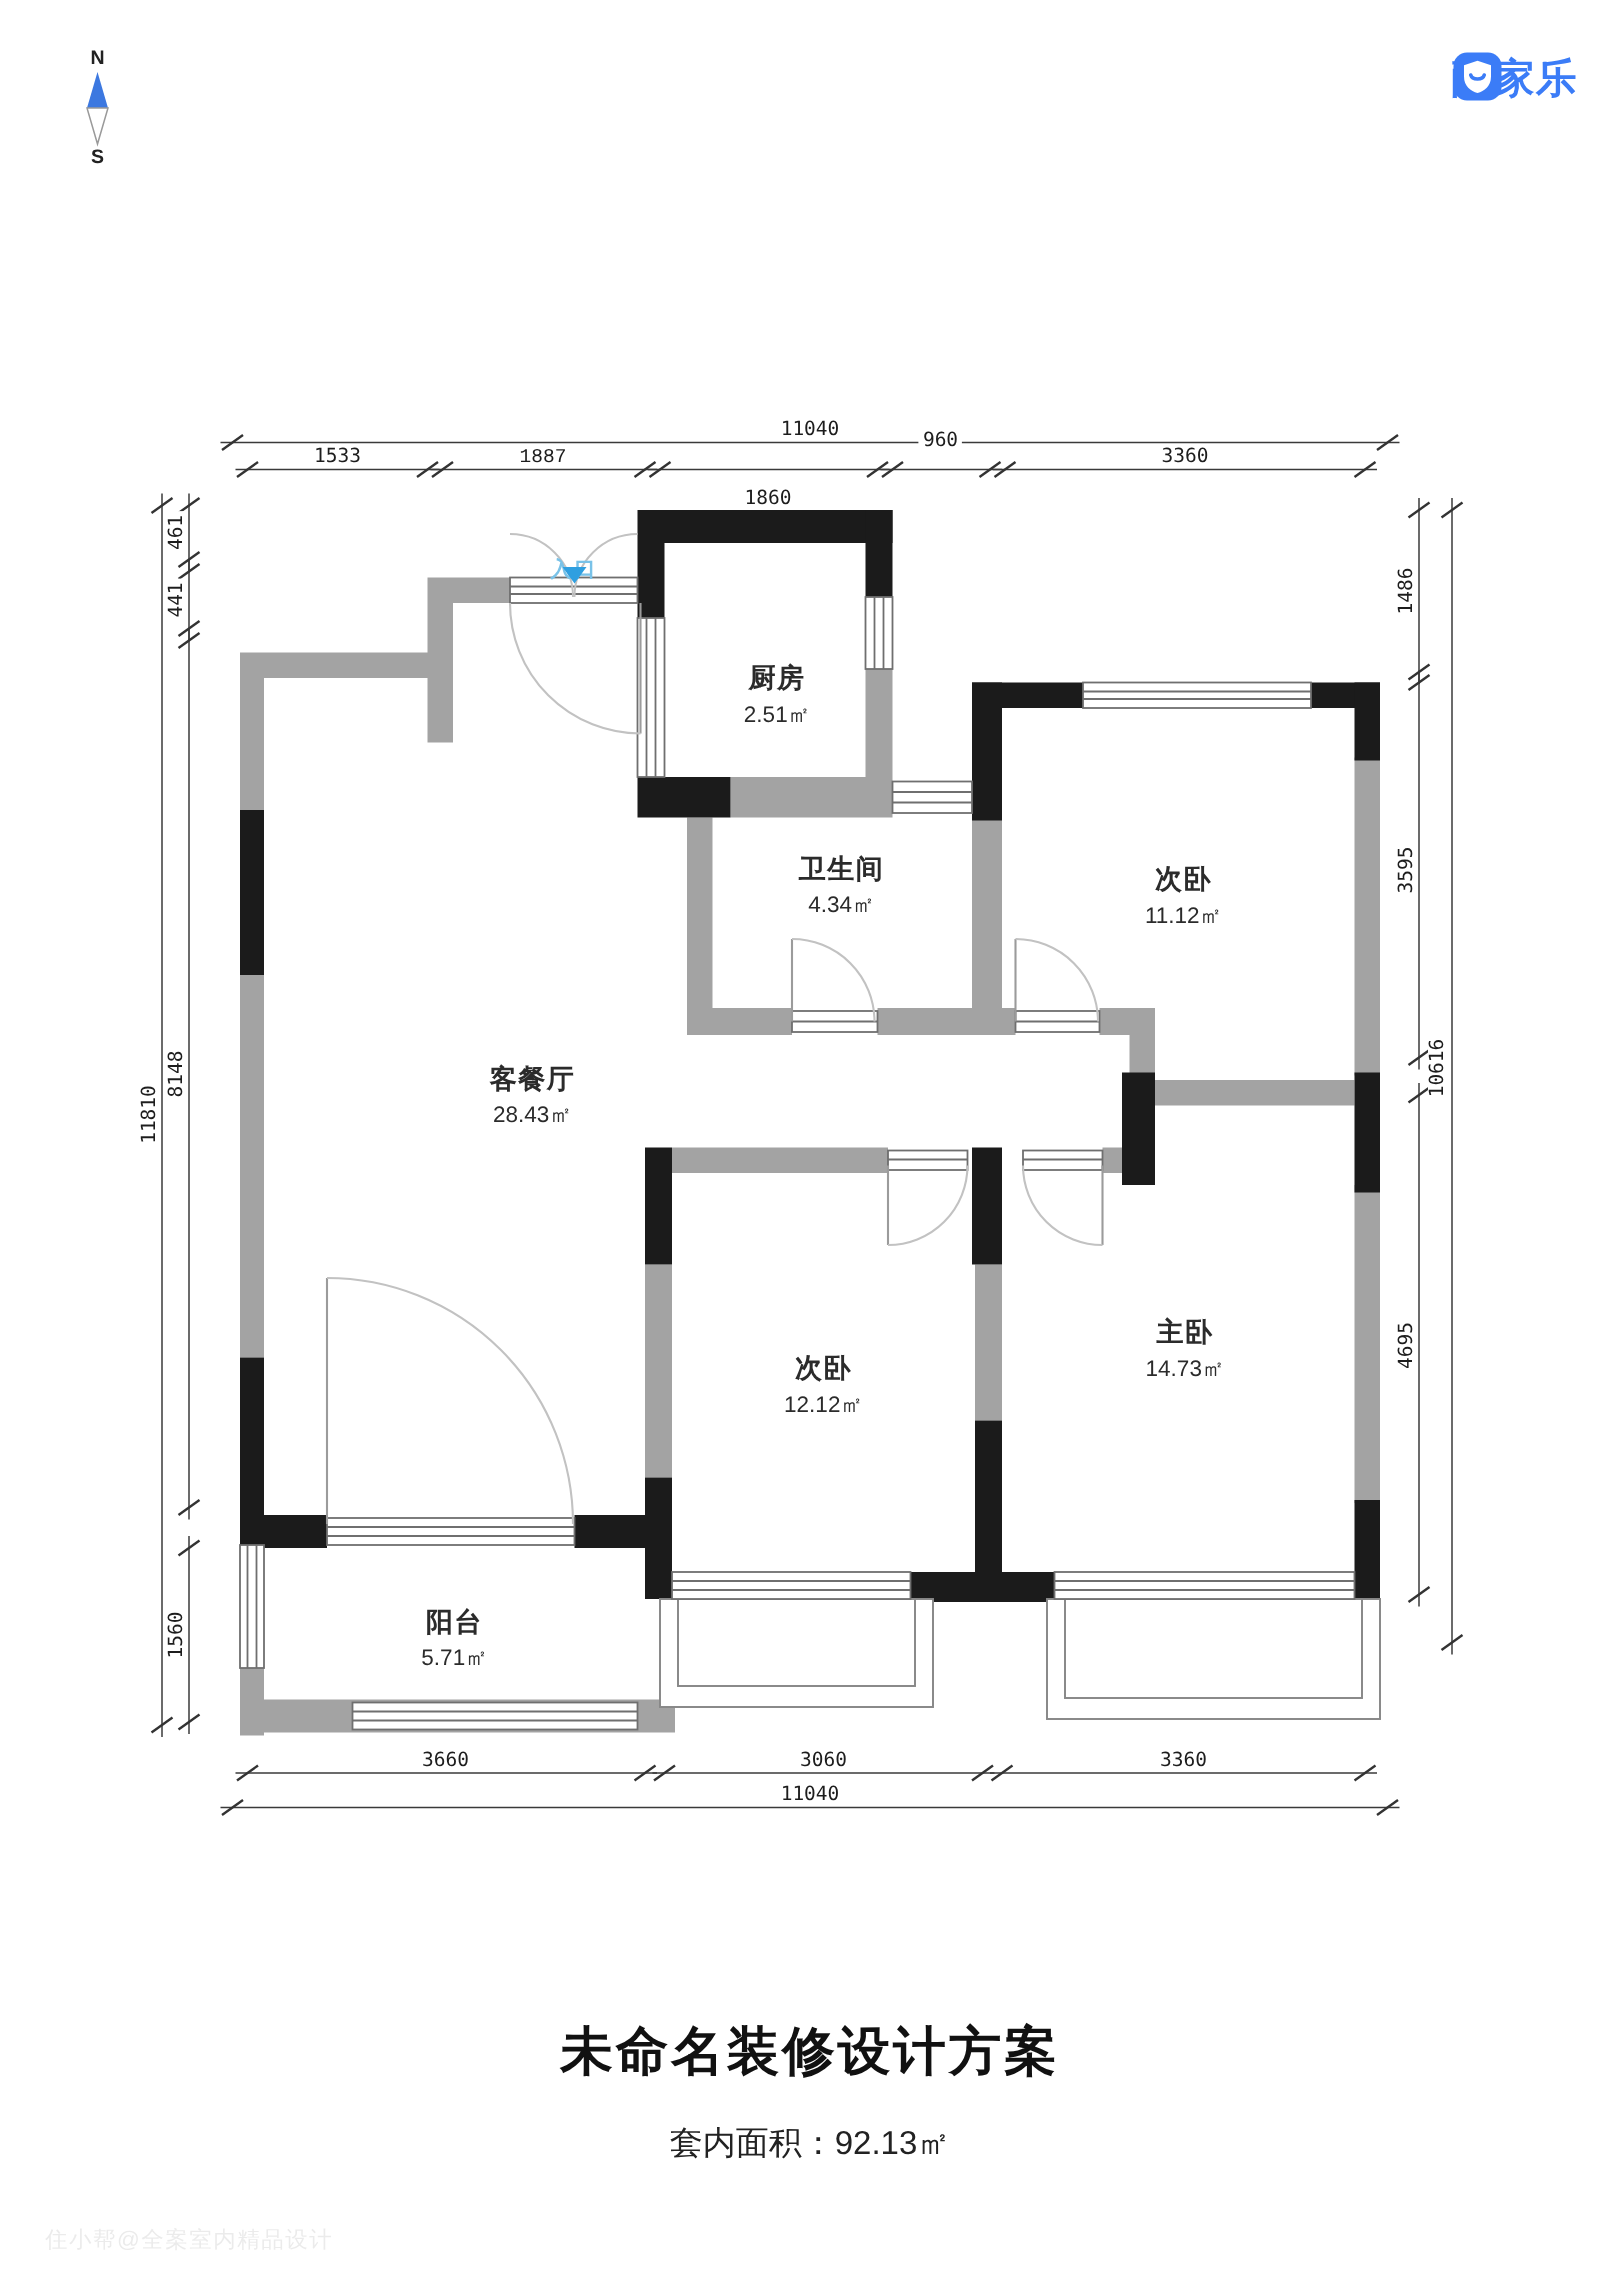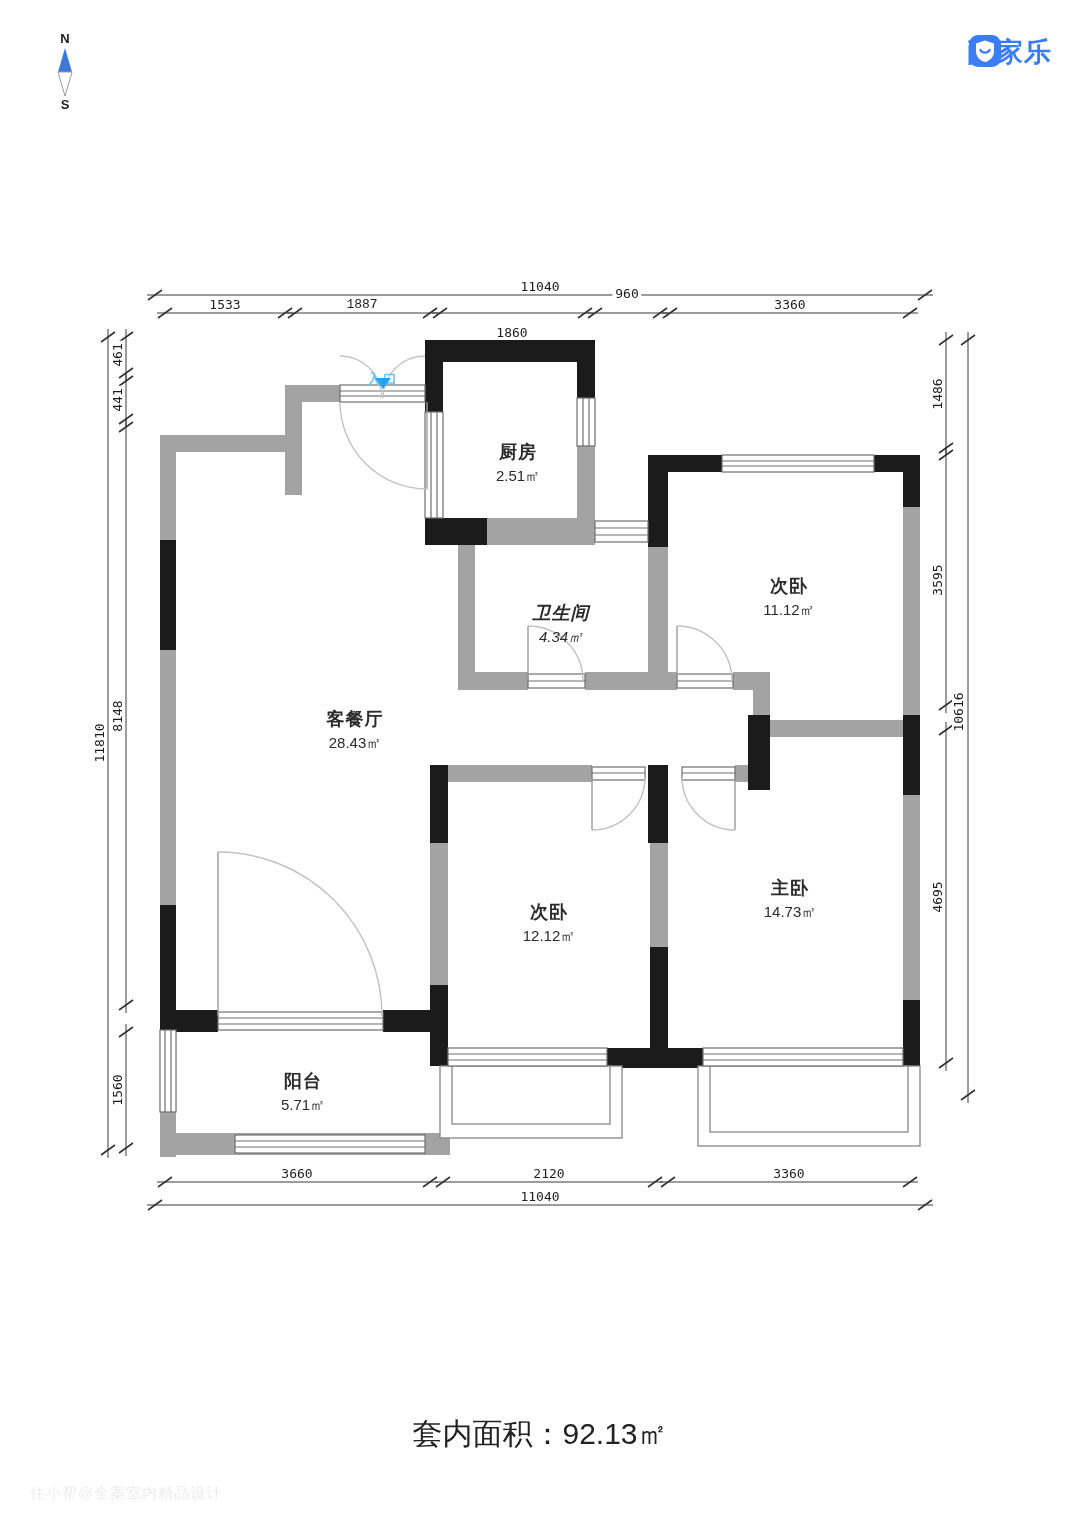--- a/index.html
+++ b/index.html
@@ -19,21 +19,21 @@
   .room-label{position:absolute;transform:translate(-50%,-50%);text-align:center;white-space:nowrap;}
   .room-label .rname{font-size:18px;font-weight:700;color:#2b2b2b;letter-spacing:1px;}
   .room-label .rarea{font-size:15px;color:#2b2b2b;margin-top:3px;}
   
   .entrance-label{position:absolute;transform:translate(-50%,-50%);font-size:14px;color:#79c2e8;font-weight:700;letter-spacing:2px;}
   .entrance-arrow{position:absolute;width:0;height:0;border-left:8px solid transparent;border-right:8px solid transparent;
                   border-top:11px solid #2f9fe0;}
   
   .title{position:absolute;left:50%;transform:translateX(-50%);font-size:35px;font-weight:700;color:#111;
          letter-spacing:2px;white-space:nowrap;}
-  .subtitle{position:absolute;left:50%;transform:translateX(-50%);font-size:30px;color:#222;white-space:nowrap;}
+  .subtitle{position:absolute;left:50%;transform:translateX(-50%);font-size:22px;color:#222;white-space:nowrap;}
   .watermark{position:absolute;font-size:15px;color:rgba(60,60,55,0.10);letter-spacing:1px;}
 </style>
 </head>
 <body>
 
 <div class="canvas">
 
   <svg width="1080" height="1528" viewBox="0 0 1080 1528">
     <defs>
       <path id="tick" d="M-7,5 L7,-5" stroke="#333" stroke-width="1.6"></path>
@@ -275,21 +275,21 @@
     <span class="logo-text" style="color:#3b7cf7;">酷家乐</span>
   </div>
 
   <div class="entrance-label" style="left:383px;top:369px;margin-top:11px;">入口</div>
   <div class="entrance-arrow" style="left:375px;top:378px;"></div>
 
   <div class="room-label" style="left:518px;top:463px;">
     <div class="rname">厨房</div>
     <div class="rarea">2.51㎡</div>
   </div>
-  <div class="room-label" style="left:561px;top:624px;font-style:italic;">
+  <div class="room-label" style="left:561px;top:590px;">
     <div class="rname">卫生间</div>
     <div class="rarea">4.34㎡</div>
   </div>
   <div class="room-label" style="left:355px;top:730px;">
     <div class="rname">客餐厅</div>
     <div class="rarea">28.43㎡</div>
   </div>
   <div class="room-label" style="left:789px;top:597px;">
     <div class="rname">次卧</div>
     <div class="rarea">11.12㎡</div>
@@ -308,32 +308,33 @@
   </div>
 
   <div class="dim" style="left:540px;top:287px;">11040</div>
   <div class="dim" style="left:225px;top:305px;">1533</div>
   <div class="dim" style="left:362px;top:305px;font-family:Liberation Mono, monospace;">1887</div>
   <div class="dim" style="left:512px;top:305px;margin-top:28px;">1860</div>
   <div class="dim" style="left:627px;top:294px;text-align:right;">960</div>
   <div class="dim" style="left:790px;top:305px;">3360</div>
 
   <div class="dim" style="left:297px;top:1174px;">3660</div>
-  <div class="dim" style="left:549px;top:1174px;">2120</div>
+  <div class="dim" style="left:549px;top:1174px;">3060</div>
   <div class="dim" style="left:789px;top:1174px;">3360</div>
   <div class="dim" style="left:540px;top:1197px;">11040</div>
 
   <div class="dim v" style="left:100px;top:743px;">11810</div>
   <div class="dim v" style="left:118px;top:355px;">461</div>
   <div class="dim v" style="left:118px;top:400px;">441</div>
   <div class="dim v" style="left:118px;top:716px;">8148</div>
   <div class="dim v" style="left:118px;top:1090px;">1560</div>
 
   <div class="dim v" style="left:959px;top:712px;">10616</div>
   <div class="dim v" style="left:938px;top:394px;">1486</div>
   <div class="dim v" style="left:938px;top:580px;">3595</div>
   <div class="dim v" style="left:938px;top:897px;">4695</div>
 
+  <div class="title" style="top:1344px;">未命名装修设计方案</div>
   <div class="subtitle" style="top:1414px;">套内面积：92.13㎡</div>
 
   <div class="watermark" style="left:30px;top:1484px;">住小帮@全案室内精品设计</div>
 
 </div>
 
 </body></html>

